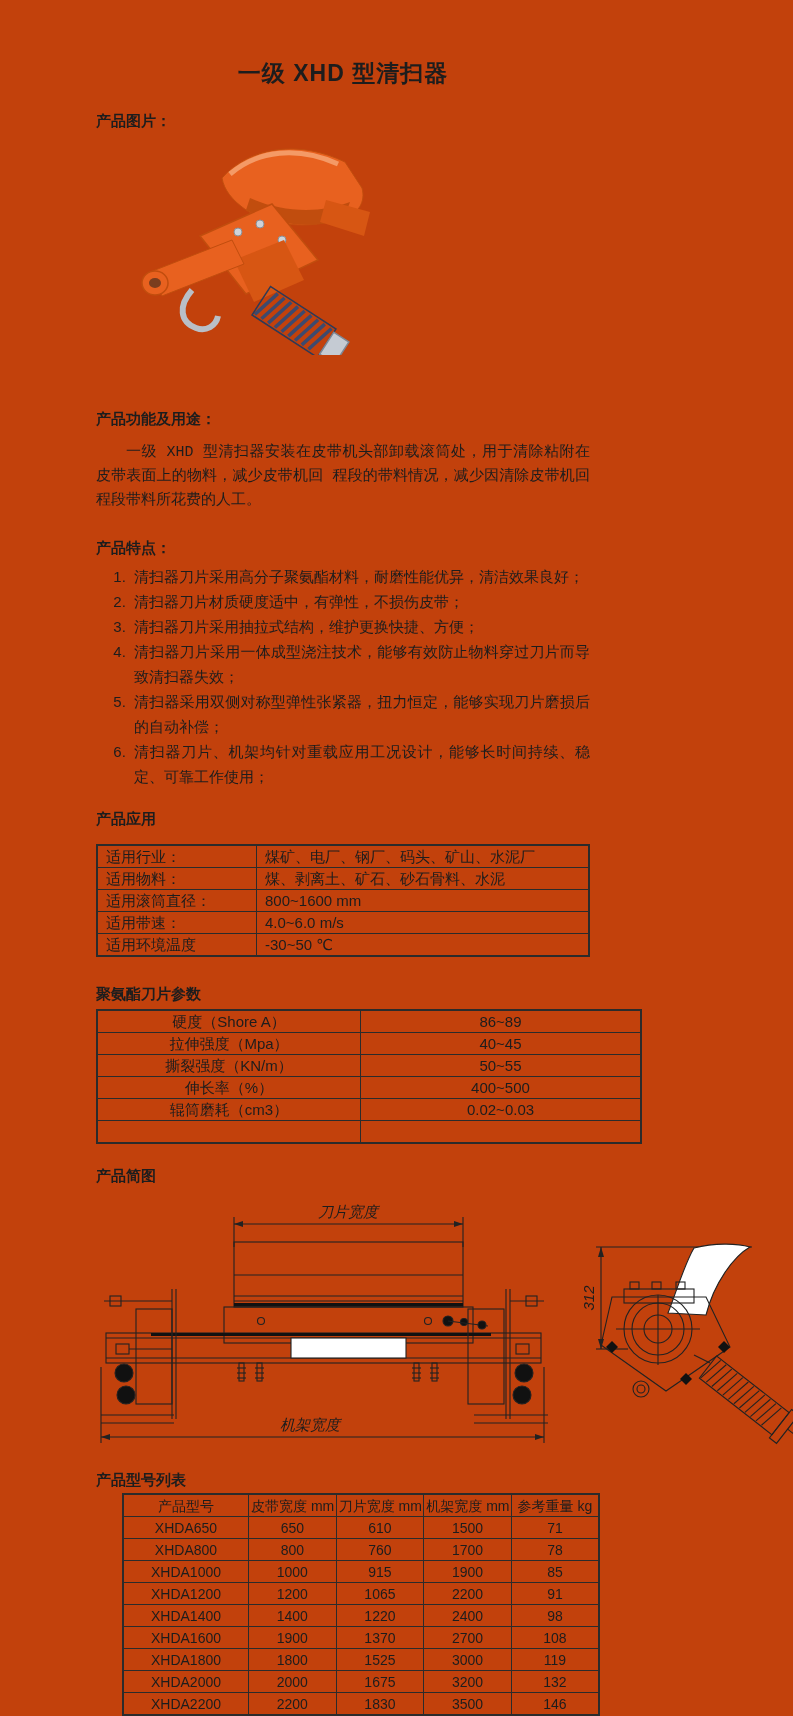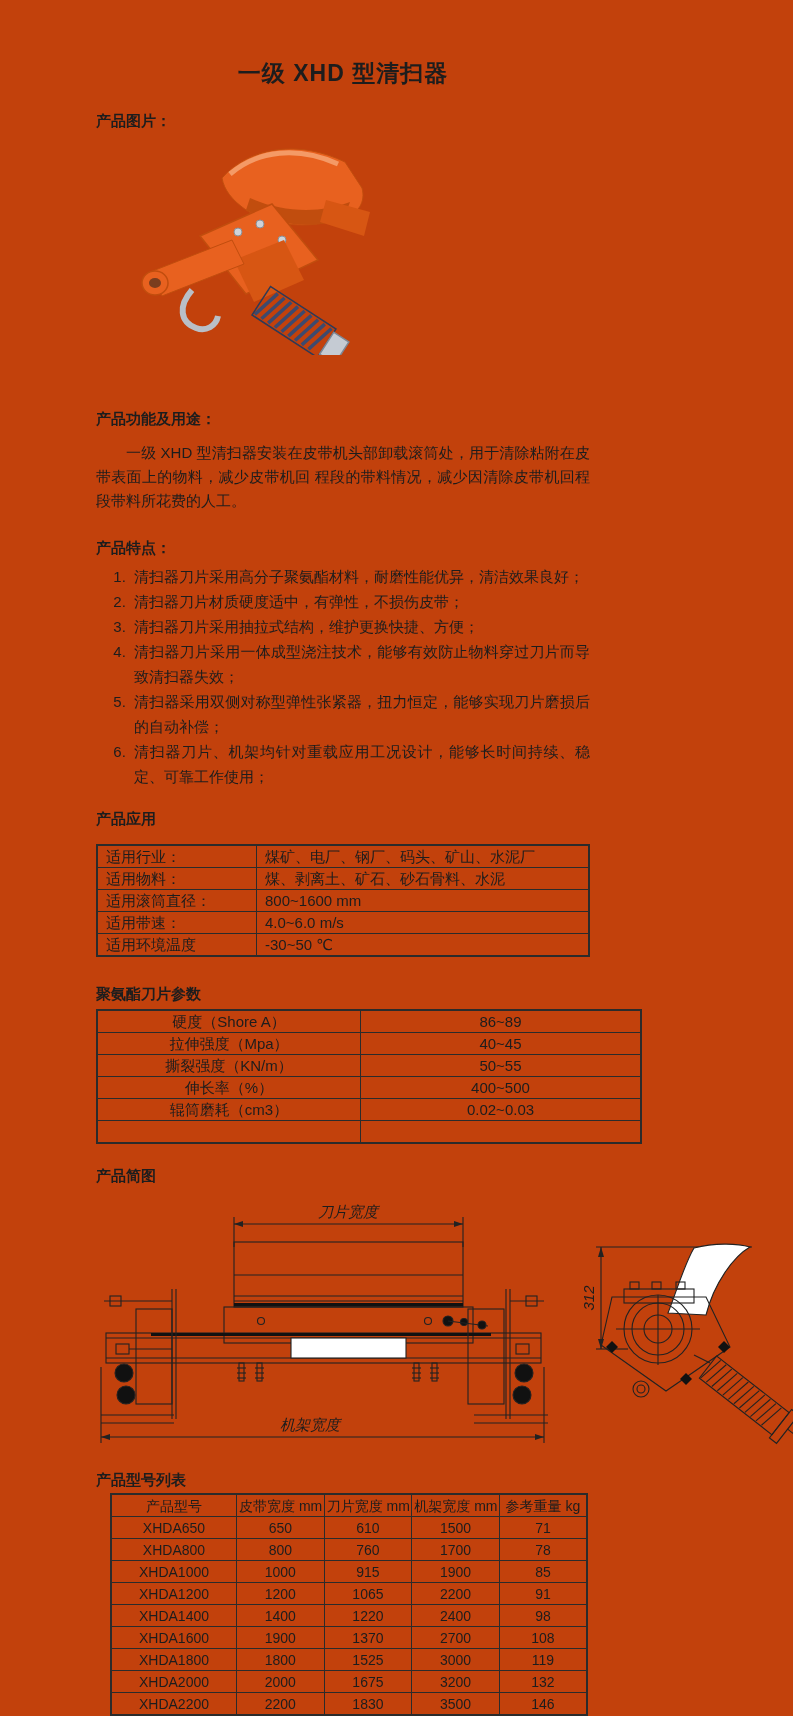--- a/index.html
+++ b/index.html
@@ -9,33 +9,33 @@
   h1.title{margin:58px 0 0 0;text-align:center;font-size:23px;font-weight:bold;letter-spacing:1px;}
   .sec-heading{font-size:15px;font-weight:bold;line-height:19px;}
   .h-img{margin-top:22px;}
   .h-func{margin-top:54px;}
   .h-feat{margin-top:25px;}
   .h-app{margin-top:20px;}
   .h-blade{margin-top:27px;}
   .h-diagram{margin-top:22px;}
   .h-models{margin-top:15px;}
   .photo-wrap{margin:10px 0 0 34px;width:250px;height:215px;}
-  p.body-para{margin:13px 0 0 0;font-size:15px;line-height:24px;text-indent:2em;text-align:justify;}
+  p.body-para{margin:13px 0 0 0;font-size:15px;line-height:24px;text-indent:2em;text-align:justify;font-family:Liberation Mono, monospace;}
   ol.features{margin:7px 0 0 0;padding-left:34px;font-size:15px;line-height:25px;}
   ol.features li{padding-left:4px;text-align:justify;}
   table{border-collapse:collapse;font-size:15px;table-layout:fixed;}
   table,td,th{border:1px solid #2b2b2b;}
   table.bordered{border:2px solid #2b2b2b;}
   td,th{padding:0 8px;height:21px;line-height:20px;font-weight:normal;overflow:hidden;white-space:nowrap;}
   .app-table{margin-top:16px;width:494px;border-radius:27px;}
   .app-table td.c1{width:142px;}
   .param-table{margin-top:6px;width:546px;}
   .param-table td{text-align:center;}
   .param-table td.c1{width:246px;}
-  .model-table{margin:4px 0 0 14px;width:478px;font-size:14px;}
+  .model-table{margin:4px 0 0 26px;width:478px;font-size:14px;}
   .model-table th,.model-table td{text-align:center;padding:0 2px;}
   .model-table .c1{width:120px;}
   .diagram-wrap{margin-top:12px;width:700px;height:258px;position:relative;}
   svg text.dim{font-size:15px;font-style:italic;fill:#1d1d1d;}
 </style>
 </head>
 <body>
 
 <div class="page">
   <div class="content">

